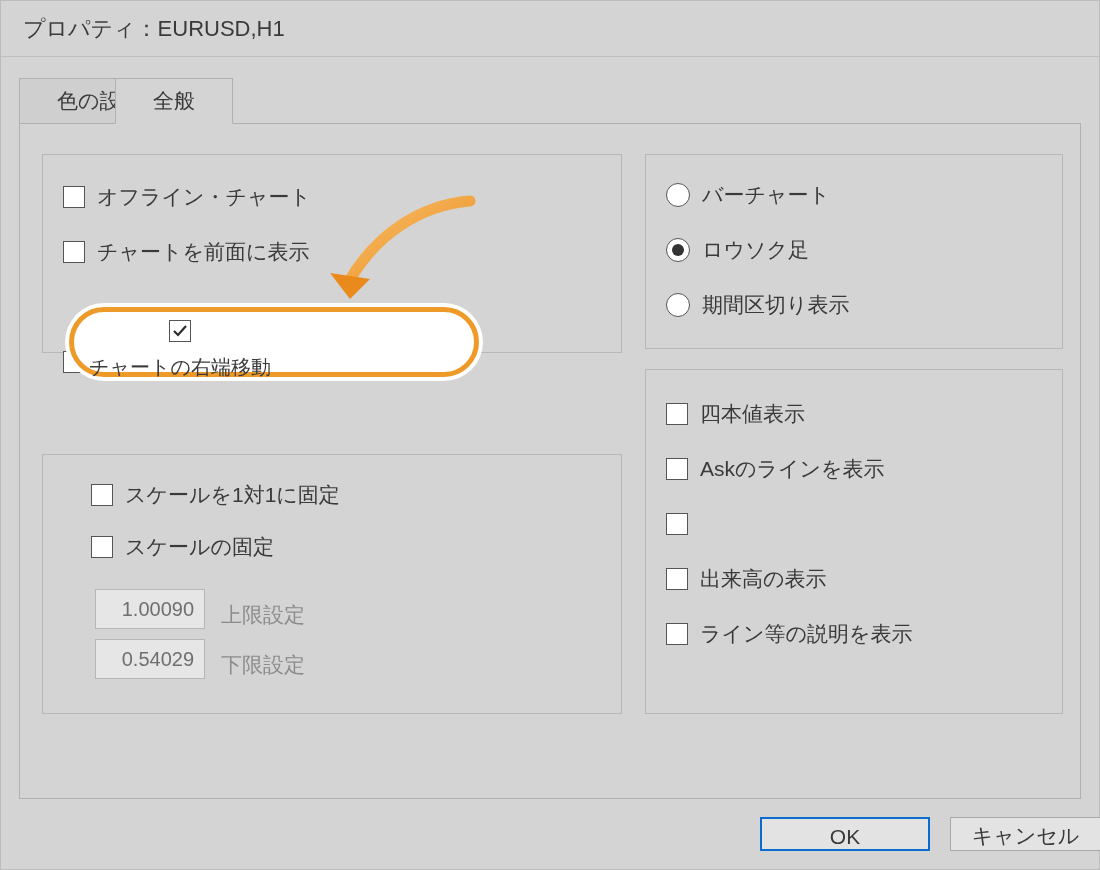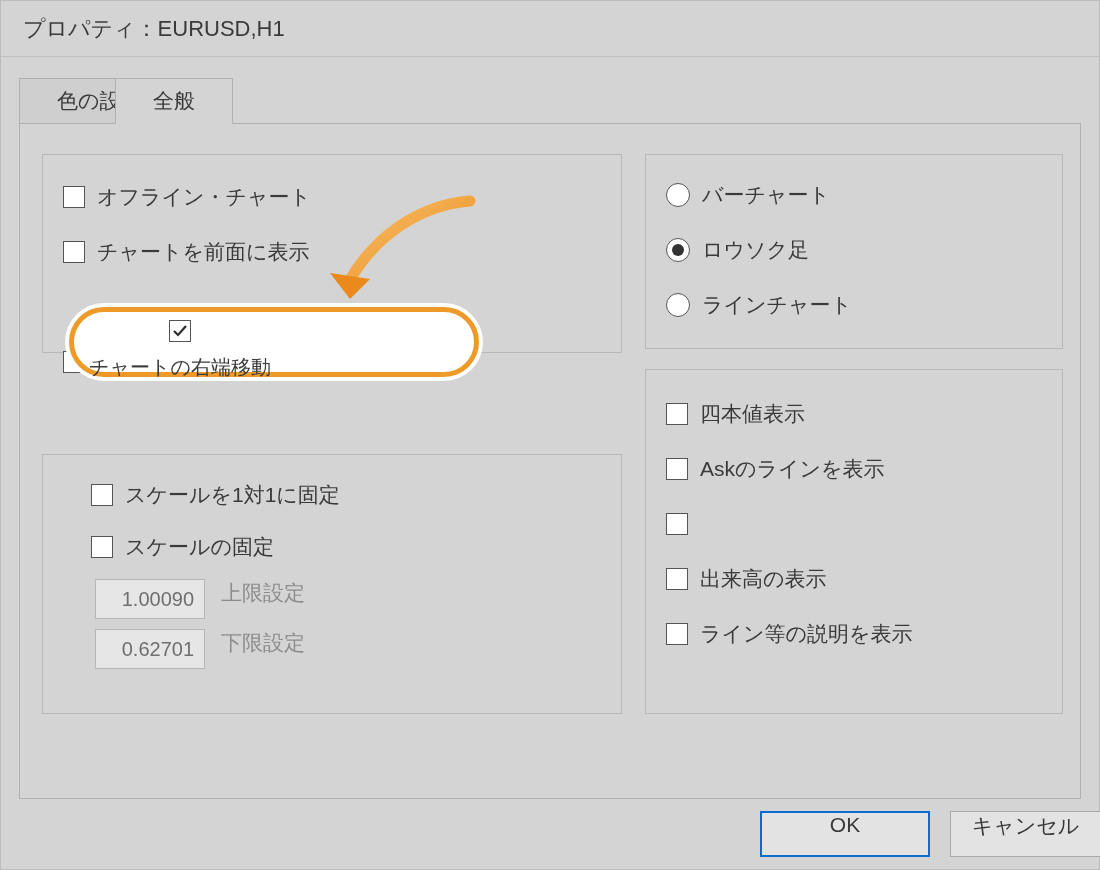--- a/index.html
+++ b/index.html
@@ -108,21 +108,21 @@
     font-size: 20px;
     display:flex; align-items:center; justify-content:flex-end;
     padding-right: 10px;
   }
   .fieldlabel {
     color: #8c8c8c;
     font-size: 21px;
   }
   .scale-rows { padding-top: 14px; }
   .scale-rows .row { height: 52px; }
-  .scale-rows .valrow { display:flex; align-items:flex-start; gap:16px; padding-left: 24px; height:50px; }
+  .scale-rows .valrow { display:flex; align-items:flex-end; gap:16px; padding-left: 24px; height:50px; }
 
   
   .highlight {
     position: absolute;
     left: 26px; top: 152px;
     width: 410px; height: 70px;
     background: #fff;
     border: 5px solid #ee9a28;
     border-radius: 40px;
     z-index: 5;
@@ -146,26 +146,26 @@
     pointer-events:none;
   }
 
   .button-bar {
     height: 70px;
     display: flex; align-items: center; justify-content: flex-end;
     padding: 0 0 0 0;
     gap: 20px;
   }
   .btn {
-    height: 46px;
+    height: 34px;
     min-width: 170px;
     border: 1px solid #a9a9a9;
     background: #e3e3e3;
     font-size: 21px;
-    display:flex; align-items:flex-start; justify-content:center;
+    display:flex; align-items:flex-end; justify-content:center;
     cursor: default;
   }
   .btn.primary {
     border: 2px solid #0b6bd1;
     background: #e3e3e3;
   }
   .btn.cancel { min-width: 150px; border-right:none; margin-right:-1px;}
 </style>
 </head>
 <body>
@@ -246,40 +246,40 @@
         <span>スケールの固定</span>
       </div>
       <div class="valrow" style="margin-top:6px;">
         <div class="numfield">
           <span>1.00090</span>
         </div>
         <span class="fieldlabel">上限設定</span>
       </div>
       <div class="valrow">
         <div class="numfield">
-          <span>0.62701</span>
+          <span>0.54029</span>
         </div>
         <span class="fieldlabel">下限設定</span>
       </div>
     </div>
 
     <div class="group g-right-top" style="padding-top:12px;font-family:Liberation Mono, monospace;">
       <div class="row">
         <span class="radio"></span>
         <span>バーチャート</span>
       </div>
       <div class="row">
         <span class="radio selected">
             <span class="radio-dot"></span>
           </span>
         <span>ロウソク足</span>
       </div>
       <div class="row">
         <span class="radio"></span>
-        <span>ラインチャート</span>
+        <span>期間区切り表示</span>
       </div>
     </div>
 
     <div class="group g-right-bot" style="padding-top:16px;">
       <div class="row">
         <span class="checkbox"></span>
         <span>四本値表示</span>
       </div>
       <div class="row">
         <span class="checkbox"></span>

